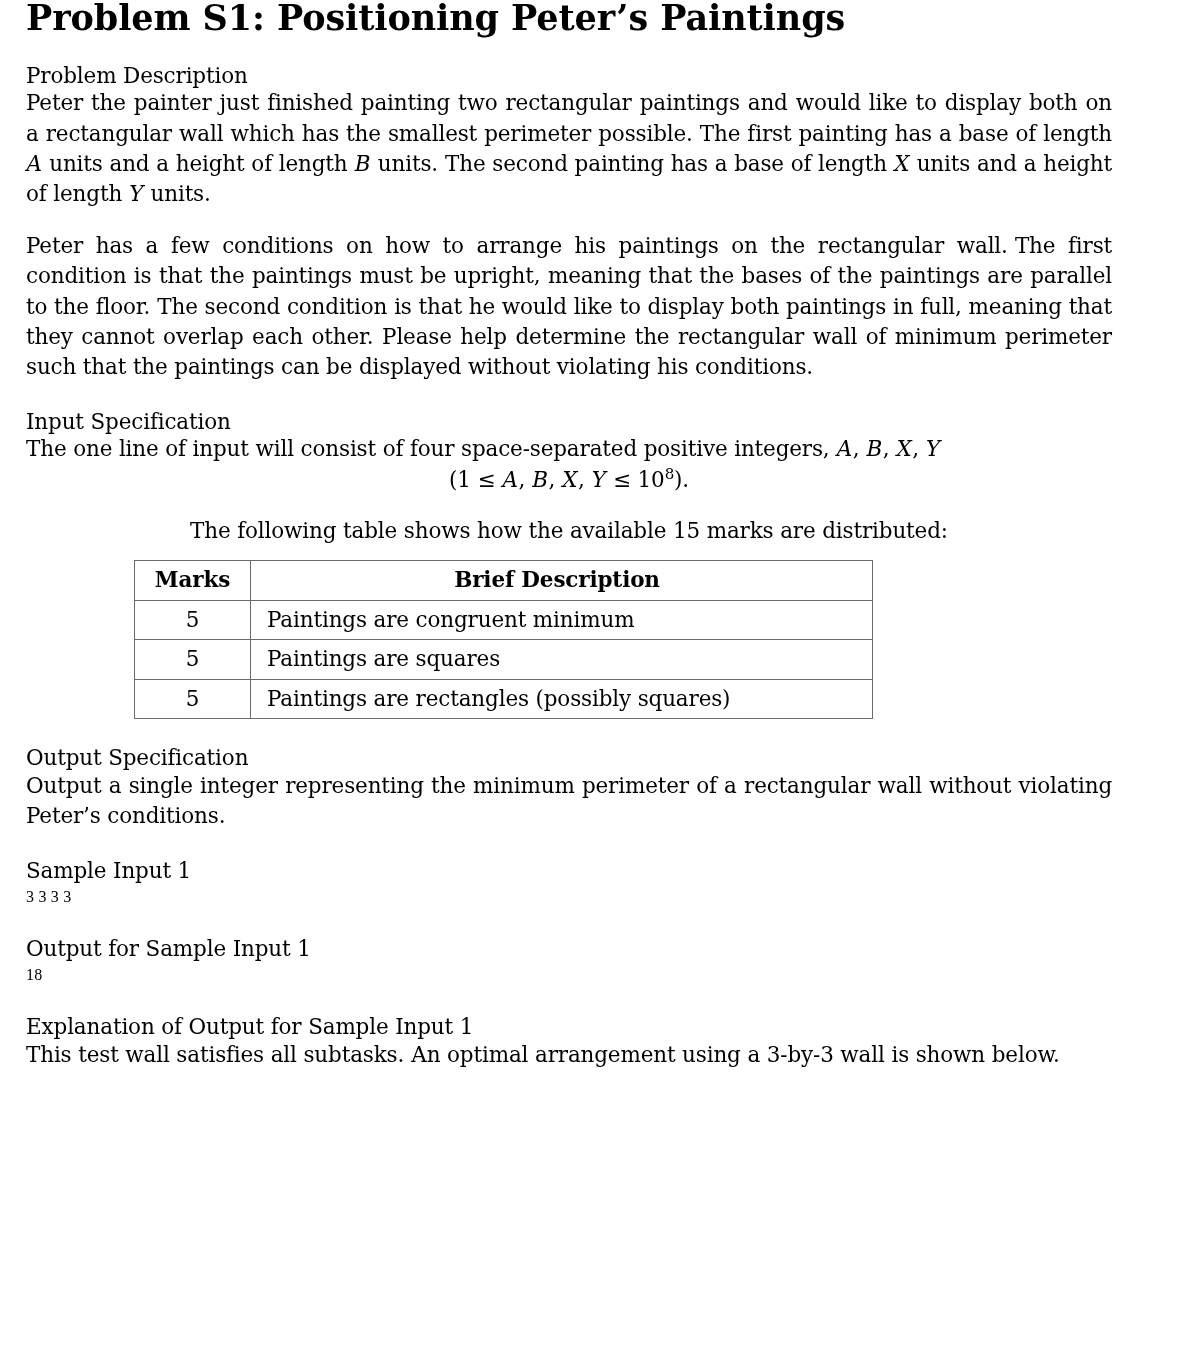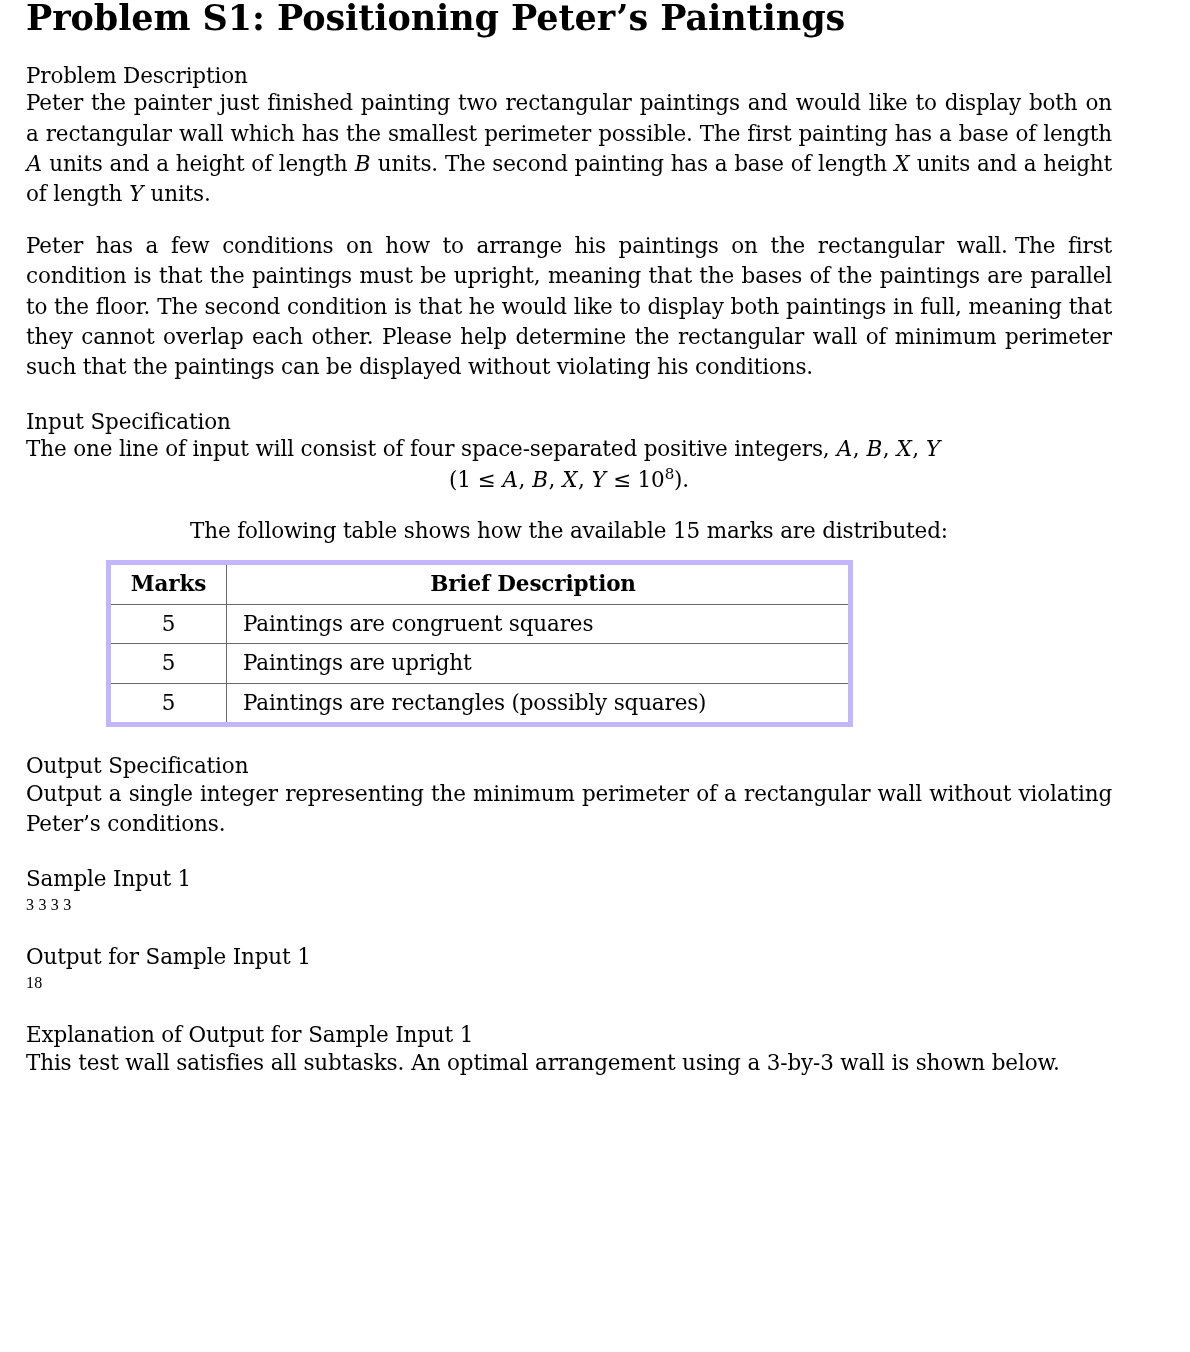--- a/index.html
+++ b/index.html
@@ -95,23 +95,23 @@
   }
 
   
   .table-wrap {
     width: 100%;
     display: flex;
     justify-content: flex-start;
   }
   table.marks-table {
     border-collapse: collapse;
-    margin-left: 80px;
+    margin-left: 108px;
     table-layout: fixed;
-    border: 5px solid #c4b5fd;
+    border: 1px solid #c4b5fd;
     background: #ffffff;
   }
   table.marks-table th,
   table.marks-table td {
     border: 1px solid #6a6a6a;
     font-size: 21.5px;
     line-height: 1.0;
     padding: 8px 10px 9px 10px;
     font-family: "DejaVu Serif", "Liberation Serif", serif;
     letter-spacing: -0.15px;
@@ -170,25 +170,25 @@
       <table class="marks-table">
         <thead>
           <tr>
             <th class="col-marks">Marks</th>
             <th class="col-desc">Brief Description</th>
           </tr>
         </thead>
         <tbody>
           <tr>
             <td class="col-marks">5</td>
-            <td class="col-desc">Paintings are congruent squares</td>
+            <td class="col-desc">Paintings are congruent minimum</td>
           </tr>
           <tr>
             <td class="col-marks">5</td>
-            <td class="col-desc">Paintings are upright</td>
+            <td class="col-desc">Paintings are squares</td>
           </tr>
           <tr>
             <td class="col-marks">5</td>
             <td class="col-desc">Paintings are rectangles (possibly squares)</td>
           </tr>
         </tbody>
       </table>
     </div>
 
     <div class="gap-section"></div>

